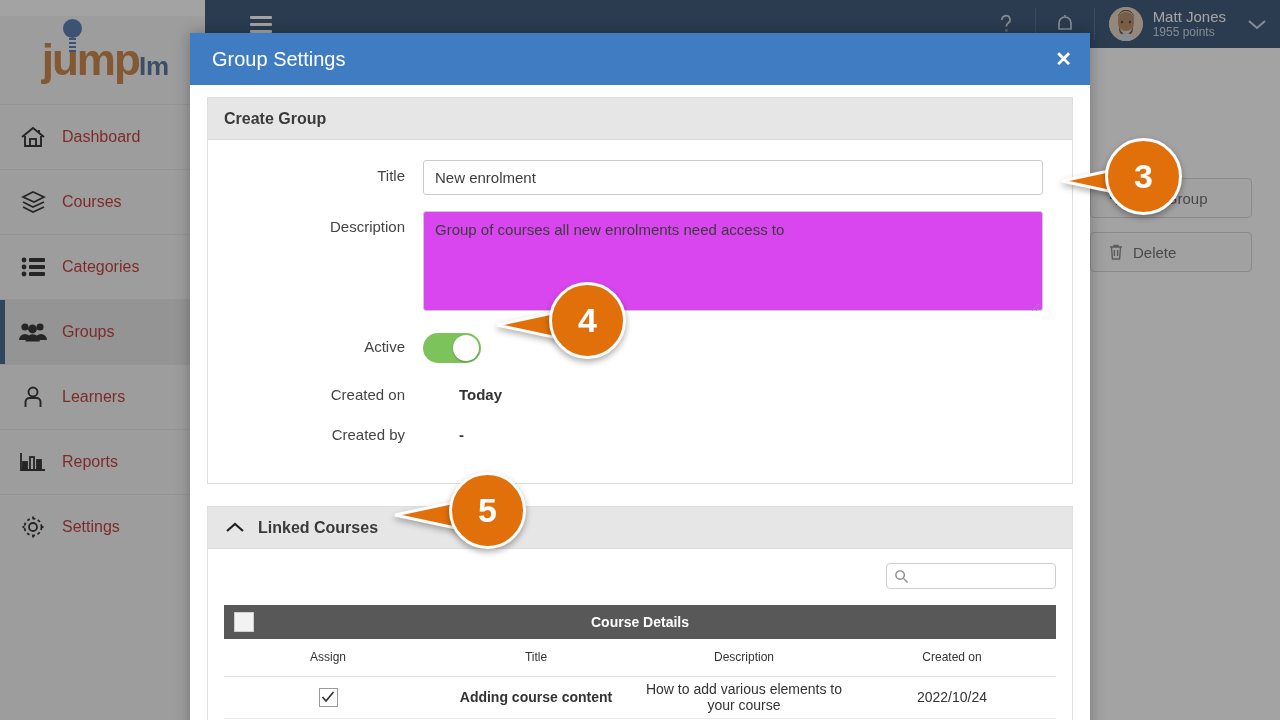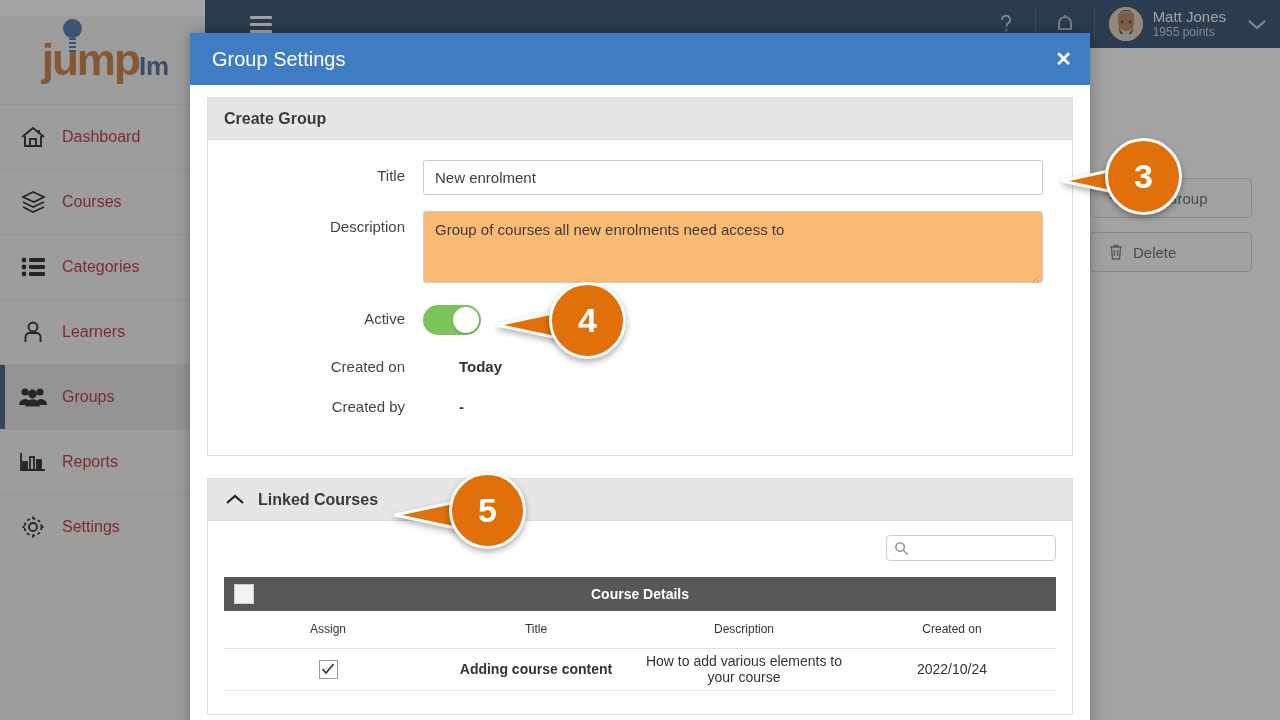--- a/index.html
+++ b/index.html
@@ -111,22 +111,22 @@
     width: 215px; text-align: right; padding-right: 18px; padding-top: 7px;
     font-size: 15px; color: #444;
   }
   .fctl { flex: 1; padding-right: 16px; }
   .txt-input {
     width: 620px; height: 35px; border: 1px solid #cccccc; border-radius: 3px;
     padding: 0 11px; font-size: 15px; color: #3c3c3c; background: #fff;
     font-family: "Liberation Sans", sans-serif; outline: none;
   }
   .txt-area {
-    width: 620px; height: 72px; border: 1px solid #cccccc; border-radius: 3px;
-    padding: 8px 11px; font-size: 15px; color: #3c3c3c; background: #fdba74;
+    width: 620px; height: 100px; border: 1px solid #cccccc; border-radius: 3px;
+    padding: 8px 11px; font-size: 15px; color: #3c3c3c; background: #d946ef;
     font-family: "Liberation Sans", sans-serif; outline: none; resize: none;
     line-height: 1.35;
   }
   .ta-wrap { position: relative; width: 620px; }
   .ta-grip { position: absolute; right: 3px; bottom: 3px; width: 10px; height: 10px; pointer-events: none; }
 
   .toggle {
     width: 58px; height: 30px; border-radius: 15px; background: #7dc35c;
     position: relative; cursor: pointer; margin-top: 2px;
   }
@@ -235,42 +235,42 @@
               <rect x="9" y="2" width="16" height="4" rx="1"></rect>
             <circle cx="4" cy="11" r="2.4"></circle>
               <rect x="9" y="9" width="16" height="4" rx="1"></rect>
             <circle cx="4" cy="18" r="2.4"></circle>
               <rect x="9" y="16" width="16" height="4" rx="1"></rect>
           </svg>
         </span>
         <span>Categories</span>
       </div>
 
-      <div class="nav-item">
-        <span class="nav-icon">
-          <svg width="24" height="24" viewBox="0 0 24 24" fill="none" stroke="#111" stroke-width="1.9">
-            <circle cx="12" cy="7" r="4.5"></circle>
-            <path d="M4.5 22 V17 a4 4 0 0 1 4-4 h7 a4 4 0 0 1 4 4 v5"></path>
-          </svg>
-        </span>
-        <span>Learners</span>
-      </div>
-
       <div class="nav-item active">
         <span class="nav-icon">
           <svg width="30" height="22" viewBox="0 0 30 22" fill="#111">
             <circle cx="7" cy="6" r="3.6"></circle>
               <circle cx="22" cy="6" r="3.6"></circle>
               <circle cx="14.5" cy="8" r="4.4"></circle>
             <path d="M1 19 a6 6 0 0 1 12 0 z"></path>
               <path d="M17 19 a6 6 0 0 1 12 0 z"></path>
             <path d="M7.5 20.5 a7.2 7.2 0 0 1 14.4 0 z"></path>
           </svg>
         </span>
         <span>Groups</span>
+      </div>
+
+      <div class="nav-item">
+        <span class="nav-icon">
+          <svg width="24" height="24" viewBox="0 0 24 24" fill="none" stroke="#111" stroke-width="1.9">
+            <circle cx="12" cy="7" r="4.5"></circle>
+            <path d="M4.5 22 V17 a4 4 0 0 1 4-4 h7 a4 4 0 0 1 4 4 v5"></path>
+          </svg>
+        </span>
+        <span>Learners</span>
       </div>
 
       <div class="nav-item">
         <span class="nav-icon">
           <svg width="28" height="22" viewBox="0 0 28 22" fill="none" stroke="#111" stroke-width="1.8">
             <path d="M2 2 V19 H26"></path>
             <rect x="4" y="11" width="4" height="8" fill="#111"></rect>
             <rect x="11" y="6" width="4" height="13" fill="none"></rect>
             <rect x="18" y="9" width="4" height="10" fill="#111"></rect>
           </svg>

